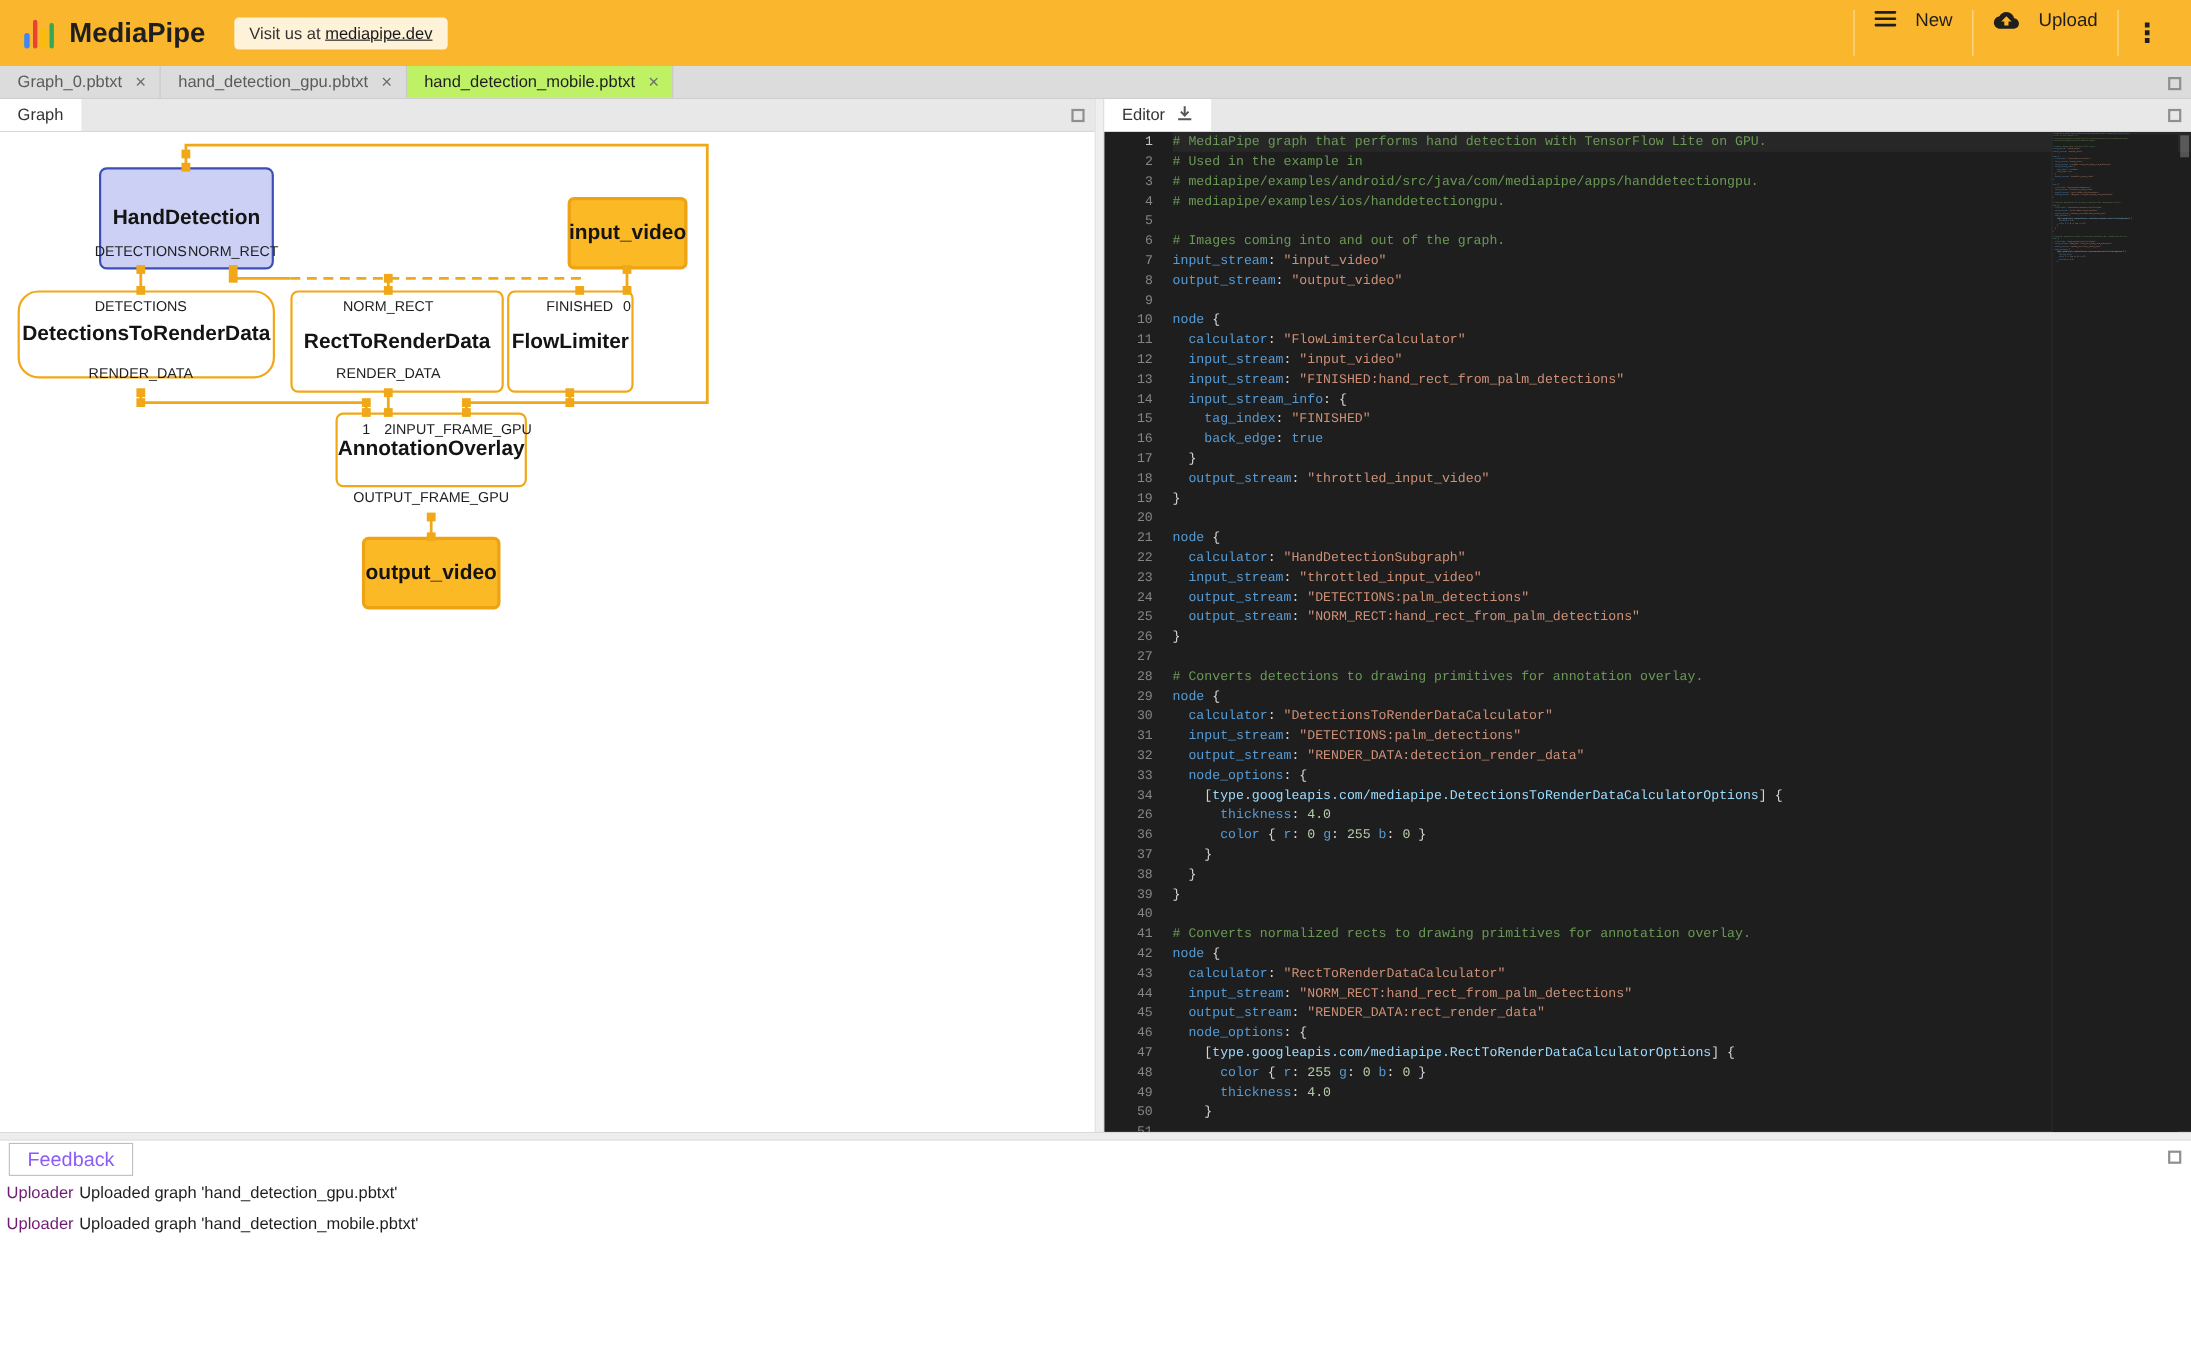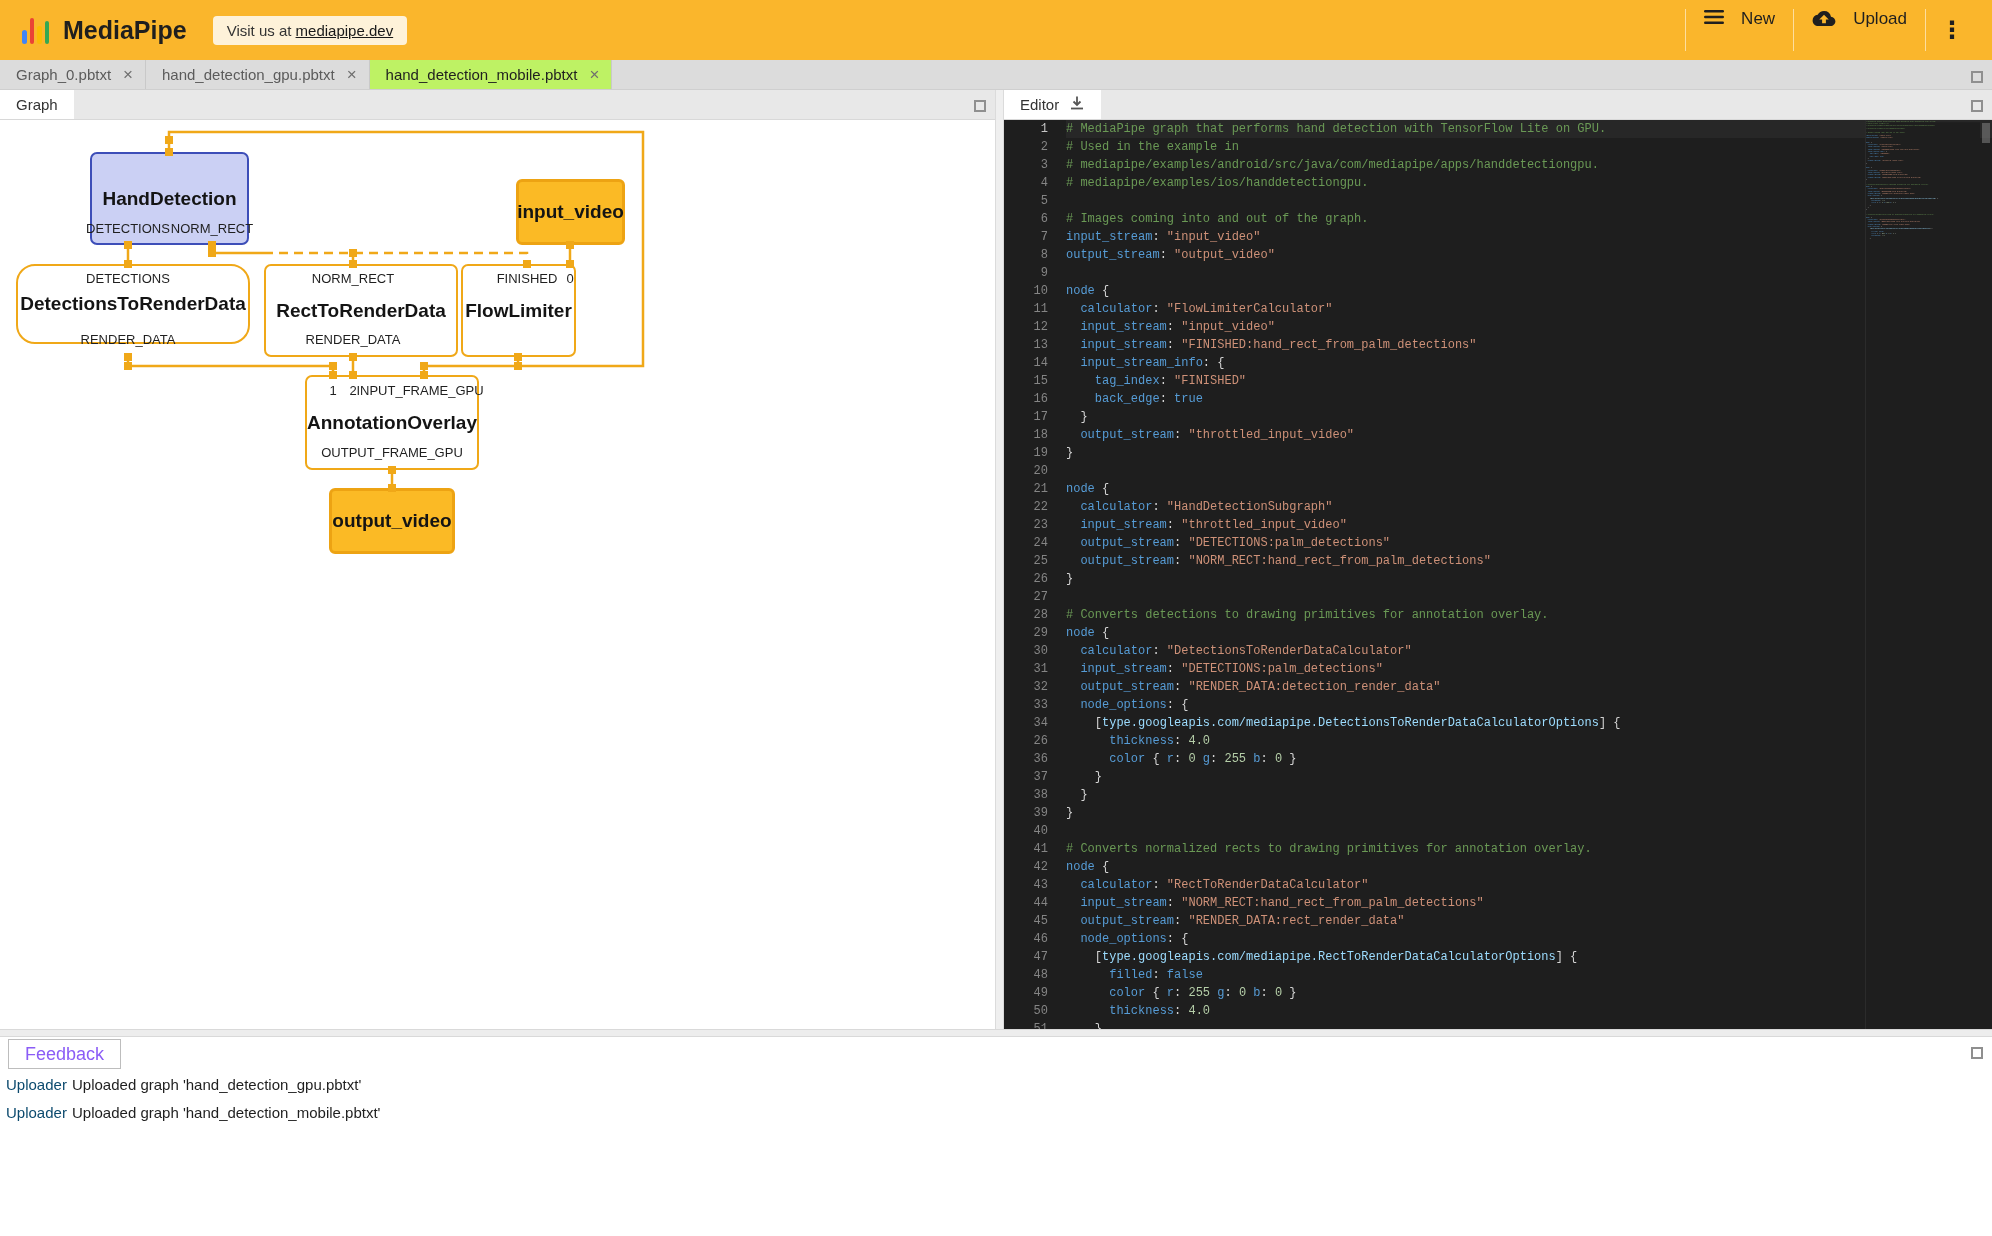--- a/index.html
+++ b/index.html
@@ -69,21 +69,21 @@
   .scroll-strip { position:absolute; right:0; top:0; bottom:0; width:12px; }
   .scroll-thumb { position:absolute; top:3px; right:2px; width:8px; height:20px; background:rgba(150,150,150,0.45); }
 
   
   .hsplit { height:8px; background:#EDEDED; border-top:1px solid #D9D9D9; border-bottom:1px solid #D9D9D9; flex:0 0 auto; cursor:row-resize; }
   .feedback { flex:1; background:#fff; position:relative; }
   .fb-header { height:33px; position:relative; padding-left:8px; padding-top:2px; }
   .fb-tab { display:inline-flex; align-items:center; height:30px; border:1px solid #BDBDBD; background:#fff; padding:0 16px; font-size:18px; color:#8b5cf6; cursor:pointer;text-align:center; }
   .fb-max { position:absolute; right:9px; top:8px; }
   .fb-row { display:flex; padding-left:6px; height:28px; align-items:center; font-size:15px; }
-  .fb-source { width:66px; color:#0c4a6e; flex:0 0 66px; }
+  .fb-source { width:66px; color:#701a75; flex:0 0 66px; }
   .fb-msg { color:#1F1F1F; }
 </style>
 </head>
 <body>
 
 <div class="app">
 
   <div class="header">
     <div class="logo">
       <i class="b1"></i>
@@ -155,21 +155,21 @@
           </div>
           <div class="gnode calculator" style="left: 16px; top: 144px; width: 234px; height: 80px; border-radius: 19px;">
             <span class="gnode-title">DetectionsToRenderData</span>
           </div>
           <div class="gnode calculator" style="left: 264px; top: 144px; width: 194px; height: 93px;">
             <span class="gnode-title">RectToRenderData</span>
           </div>
           <div class="gnode calculator" style="left: 461px; top: 144px; width: 115px; height: 93px;">
             <span class="gnode-title">FlowLimiter</span>
           </div>
-          <div class="gnode calculator" style="left: 305px; top: 255px; width: 174px; height: 95px;">
+          <div class="gnode calculator" style="left: 305px; top: 255px; width: 174px; height: 68px;">
             <span class="gnode-title">AnnotationOverlay</span>
           </div>
           <div class="gnode stream" style="left: 329px; top: 368px; width: 126px; height: 66px;">
             <span class="gnode-title">output_video</span>
           </div>
           <span class="port-label" style="left: 128px; top: 108px;">DETECTIONS</span>
           <span class="port-label" style="left: 212px; top: 108px;">NORM_RECT</span>
           <span class="port-label" style="left: 128px; top: 158px;">DETECTIONS</span>
           <span class="port-label" style="left: 128px; top: 219px;">RENDER_DATA</span>
           <span class="port-label" style="left: 353px; top: 158px;">NORM_RECT</span>
@@ -330,21 +330,20 @@
               <div class="cl"><span class="tk-p">  }</span></div>
               <div class="cl"><span class="tk-p">}</span></div>
               <div class="cl"></div>
               <div class="cl"><span class="tk-c"># Converts normalized rects to drawing primitives for annotation overlay.</span></div>
               <div class="cl"><span class="tk-k">node</span><span class="tk-p"> {</span></div>
               <div class="cl"><span class="tk-p">  </span><span class="tk-k">calculator</span><span class="tk-p">: </span><span class="tk-s">"RectToRenderDataCalculator"</span></div>
               <div class="cl"><span class="tk-p">  </span><span class="tk-k">input_stream</span><span class="tk-p">: </span><span class="tk-s">"NORM_RECT:hand_rect_from_palm_detections"</span></div>
               <div class="cl"><span class="tk-p">  </span><span class="tk-k">output_stream</span><span class="tk-p">: </span><span class="tk-s">"RENDER_DATA:rect_render_data"</span></div>
               <div class="cl"><span class="tk-p">  </span><span class="tk-k">node_options</span><span class="tk-p">: {</span></div>
               <div class="cl"><span class="tk-p">    [</span><span class="tk-t">type.googleapis.com/mediapipe.RectToRenderDataCalculatorOptions</span><span class="tk-p">] {</span></div>
-              <div class="cl"><span class="tk-p">      </span><span class="tk-k">filled</span><span class="tk-p">: </span><span class="tk-b">false</span></div>
               <div class="cl"><span class="tk-p">      </span><span class="tk-k">color</span><span class="tk-p"> { </span><span class="tk-k">r</span><span class="tk-p">: </span><span class="tk-n">255</span><span class="tk-p"> </span><span class="tk-k">g</span><span class="tk-p">: </span><span class="tk-n">0</span><span class="tk-p"> </span><span class="tk-k">b</span><span class="tk-p">: </span><span class="tk-n">0</span><span class="tk-p"> }</span></div>
               <div class="cl"><span class="tk-p">      </span><span class="tk-k">thickness</span><span class="tk-p">: </span><span class="tk-n">4.0</span></div>
               <div class="cl"><span class="tk-p">    }</span></div>
             </div>
         </div>
         <div class="minimap">
           <div id="minimap-content">
               <div class="cl current"><span class="tk-c"># MediaPipe graph that performs hand detection with TensorFlow Lite on GPU.</span></div>
               <div class="cl"><span class="tk-c"># Used in the example in</span></div>
               <div class="cl"><span class="tk-c"># mediapipe/examples/android/src/java/com/mediapipe/apps/handdetectiongpu.</span></div>

